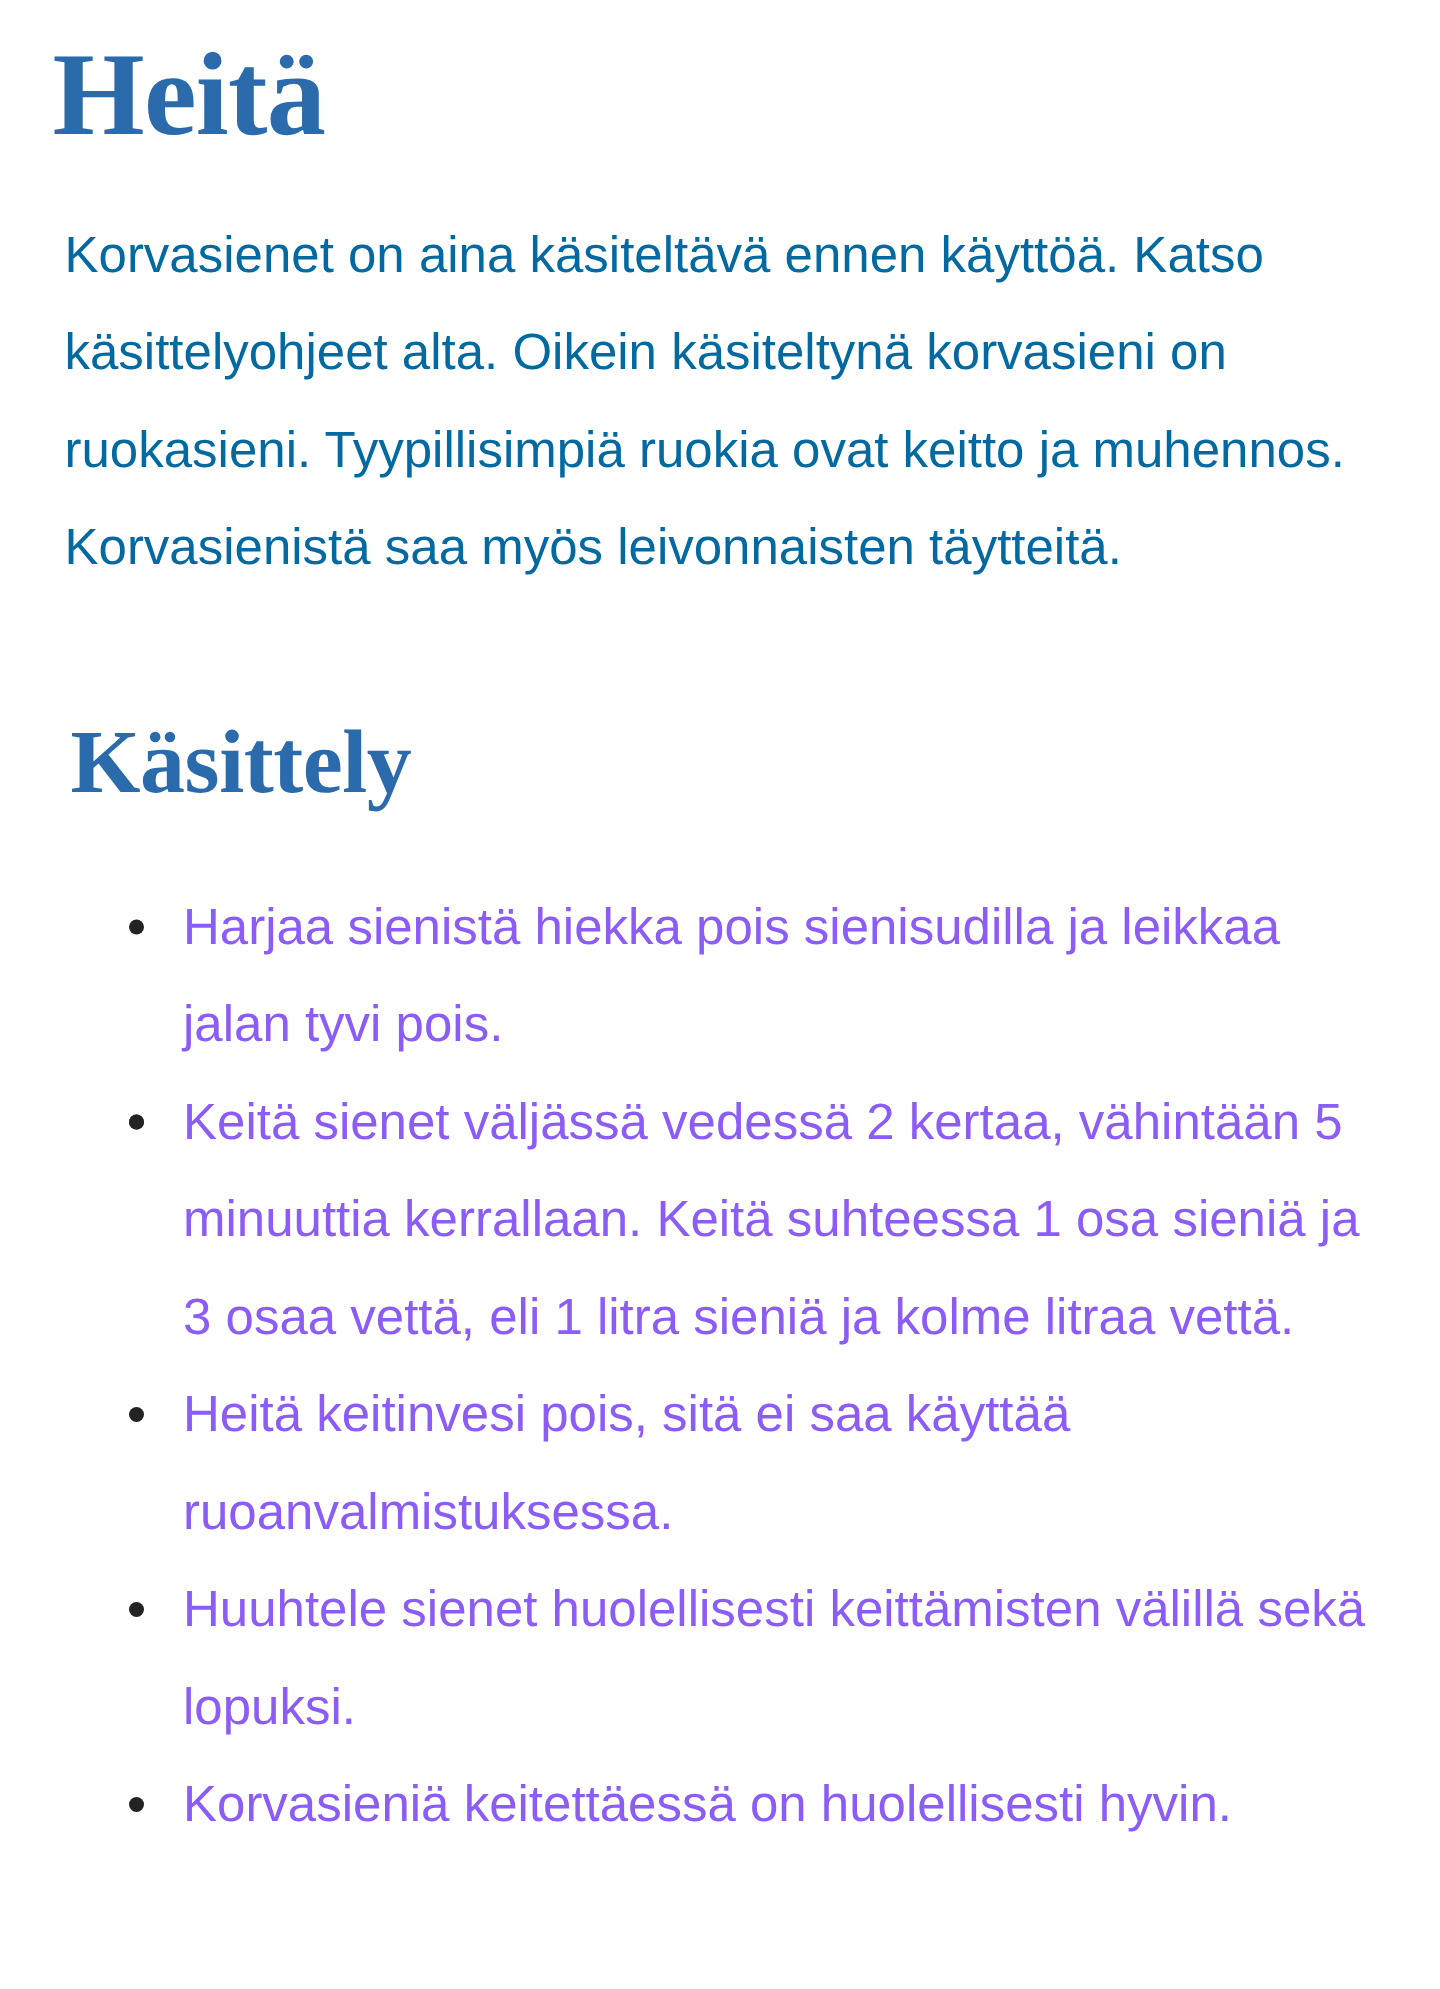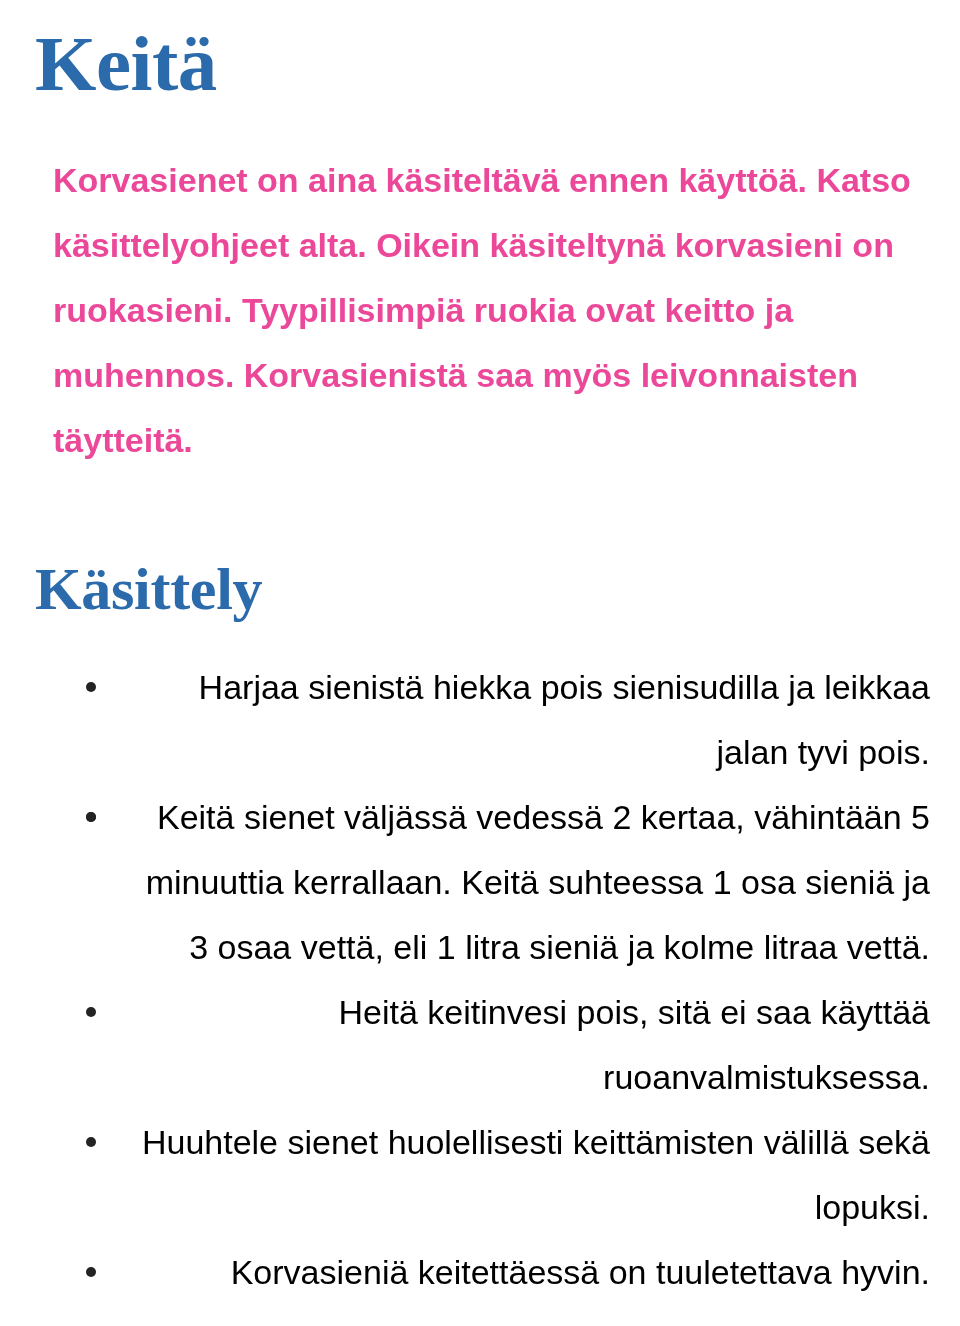--- a/index.html
+++ b/index.html
@@ -44,77 +44,76 @@
     letter-spacing: -0.5px;
     padding-top: 6px;
   }
 
   .h-sub {
     font-family: "Liberation Serif", "DejaVu Serif", serif;
     font-weight: bold;
     font-size: 60px;
     line-height: 1.0;
     color: #2b6aab;
-    margin: 0;
+    margin: 12px;
     letter-spacing: -0.3px;
     padding-top: 68px;
     padding-bottom: 0;
   }
 
   
   .intro {
     font-family: "Liberation Sans", "DejaVu Sans", sans-serif;
     font-size: 34px;
     line-height: 65px;
-    color: #ec4899;
-    margin: 18px;
+    color: #0369a1;
+    margin: 8px;
     padding-top: 27px;
     max-width: 880px;
-    font-weight: 700;
+    font-weight: 400;
   }
 
   
   .steps {
     list-style: none;
     margin: 0;
     padding: 0;
     padding-top: 36px;
   }
 
   .steps li {
     position: relative;
     font-family: "Liberation Sans", "DejaVu Sans", sans-serif;
     font-size: 34px;
     line-height: 65px;
-    color: #000000;
+    color: #8b5cf6;
     padding-left: 87px;
     margin: 0;
     max-width: 905px;
     font-weight: 400;
-    text-align: right;
   }
 
   .steps li .dot {
     position: absolute;
     left: 51px;
     top: 27px;
     width: 10px;
     height: 10px;
     border-radius: 50%;
     background: #232323;
     display: block;
   }
 </style>
 </head>
 <body>
 
 <div class="page">
   <div class="content">
 
-    <h1 class="h-main">Keitä</h1>
+    <h1 class="h-main">Heitä</h1>
 
     <p class="intro">Korvasienet on aina käsiteltävä ennen käyttöä. Katso käsittelyohjeet alta. Oikein käsiteltynä korvasieni on ruokasieni. Tyypillisimpiä ruokia ovat keitto ja muhennos. Korvasienistä saa myös leivonnaisten täytteitä.</p>
 
     <h2 class="h-sub">Käsittely</h2>
 
     <ul class="steps">
       <li>
         <span class="dot"></span>
         <span>Harjaa sienistä hiekka pois sienisudilla ja leikkaa jalan tyvi pois.</span>
       </li>
@@ -128,18 +127,18 @@
       <li>
         <span class="dot"></span>
         <span>Heitä keitinvesi pois, sitä ei saa käyttää ruoanvalmistuksessa.</span>
       </li>
       <li>
         <span class="dot"></span>
         <span>Huuhtele sienet huolellisesti keittämisten välillä sekä lopuksi.</span>
       </li>
       <li>
         <span class="dot"></span>
-        <span>Korvasieniä keitettäessä on tuuletettava hyvin.</span>
+        <span>Korvasieniä keitettäessä on huolellisesti hyvin.</span>
       </li>
     </ul>
 
   </div>
 </div>
 
 </body></html>

